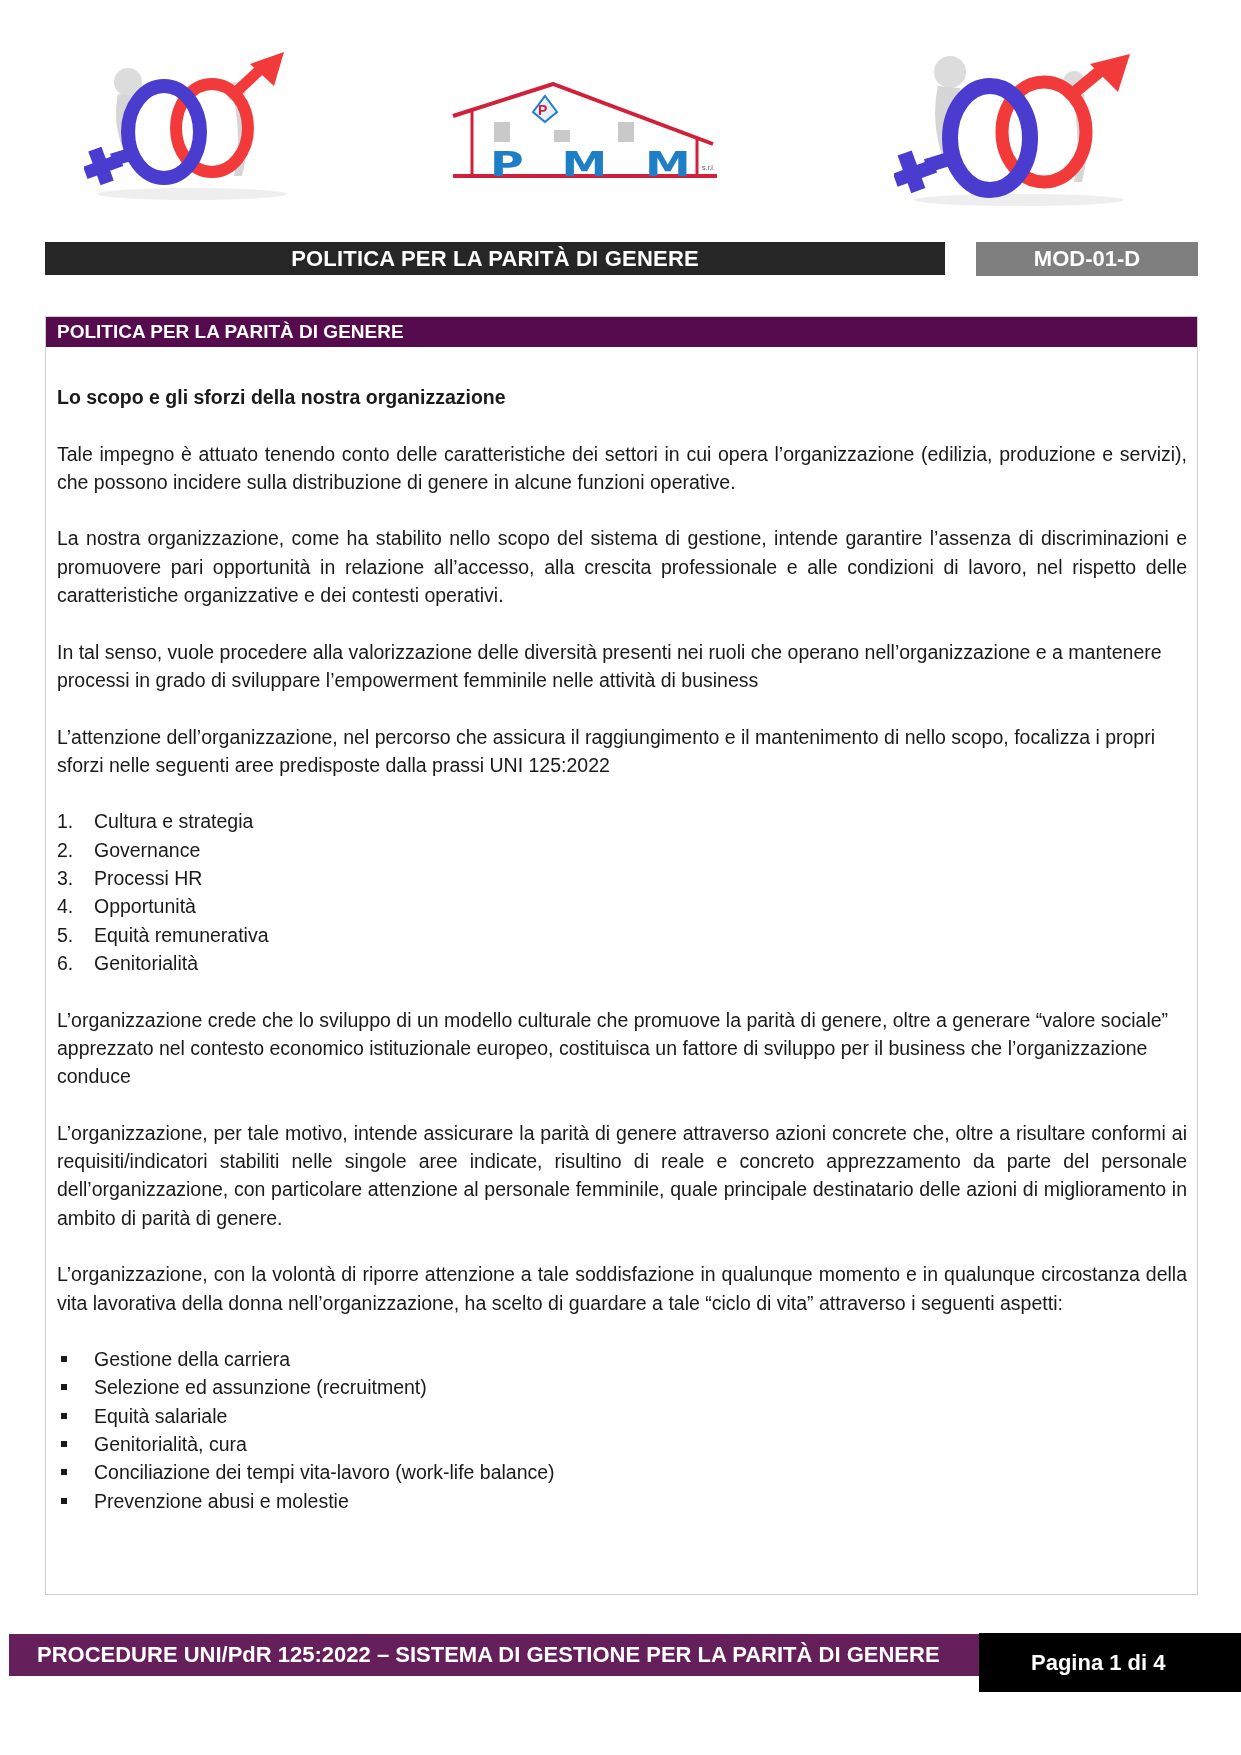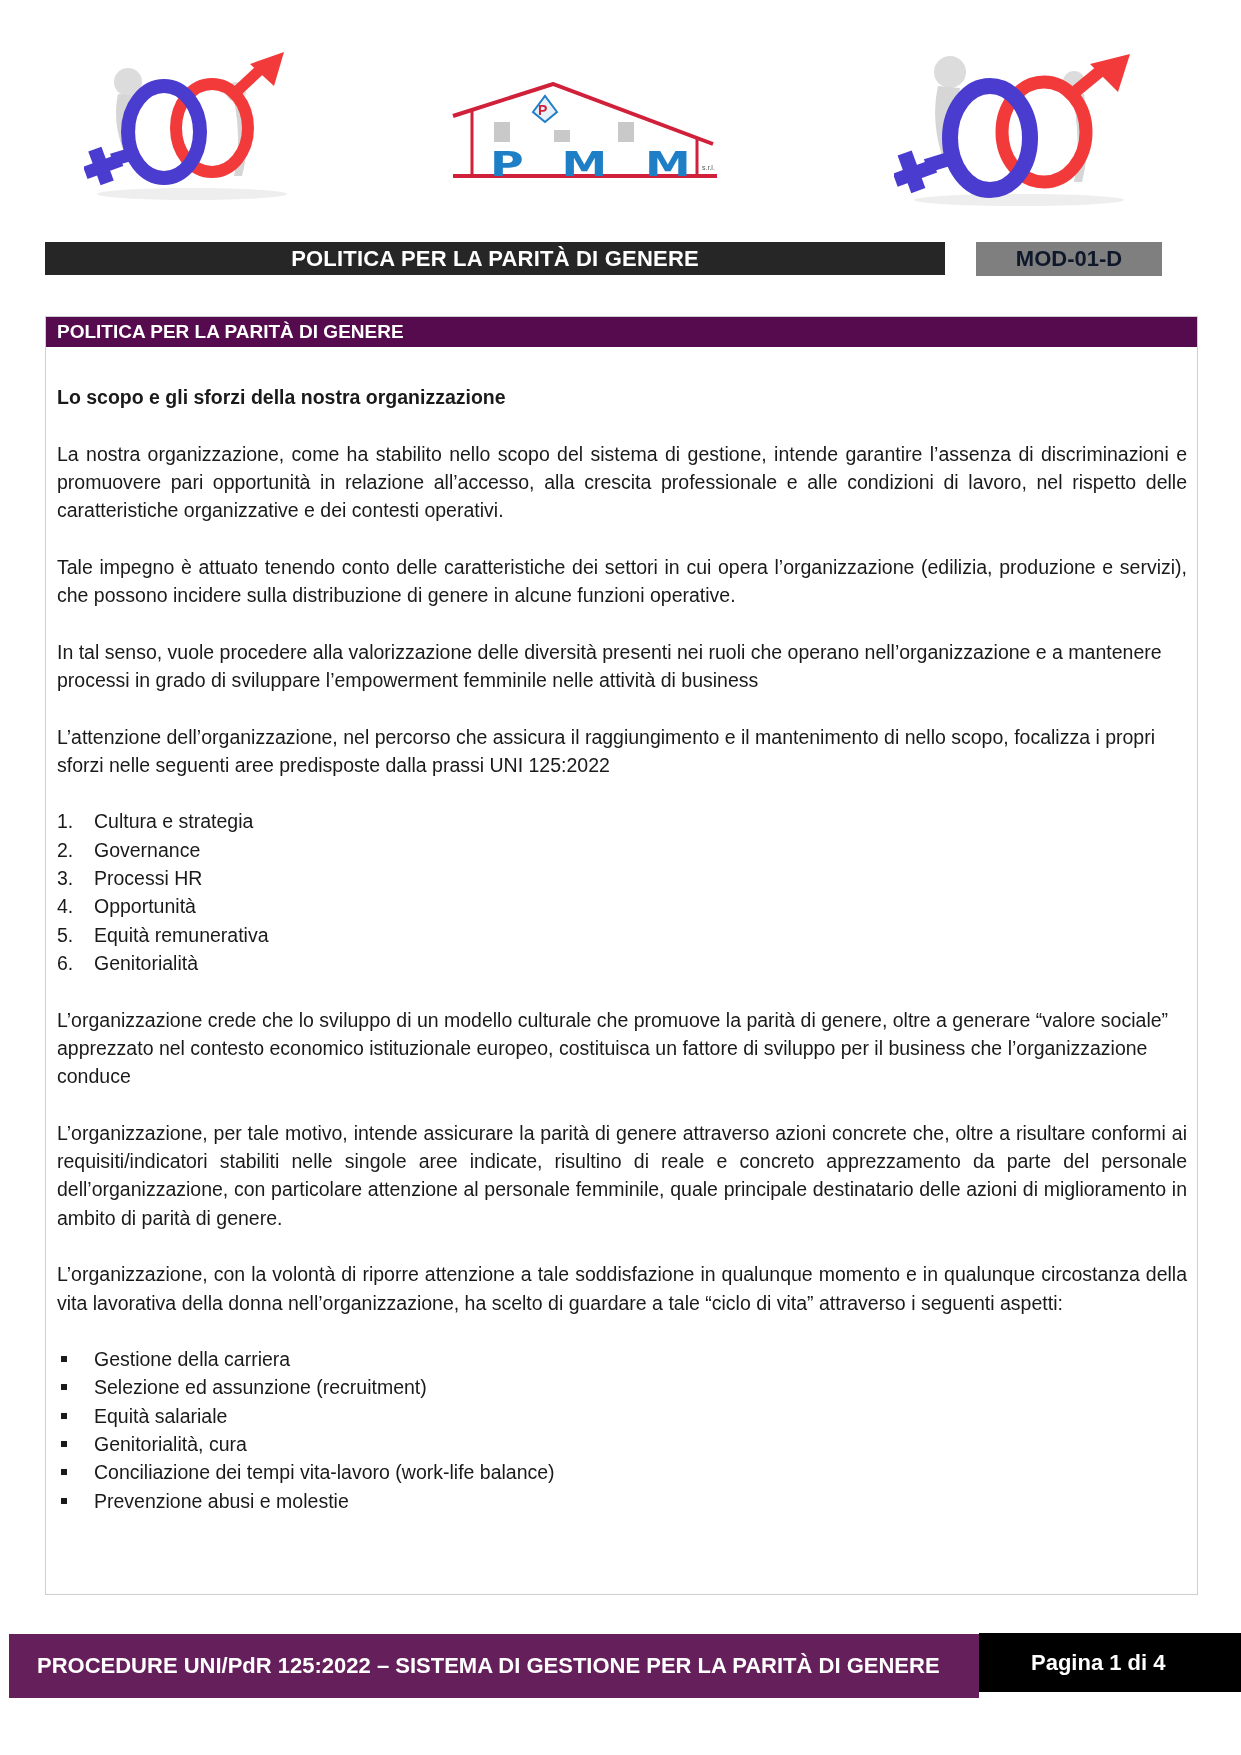--- a/index.html
+++ b/index.html
@@ -4,38 +4,38 @@
 <style>
   html, body { margin:0; padding:0; background:#ffffff; }
   body { width:1241px; height:1755px; position:relative; overflow:hidden;
          font-family:"Liberation Sans", "DejaVu Sans", sans-serif; color:#1a1a1a; }
   .logo-left { position:absolute; left:84px; top:52px; width:216px; height:150px; }
   .logo-right { position:absolute; left:894px; top:52px; width:250px; height:156px; }
   .logo-pmm { position:absolute; left:450px; top:82px; width:270px; height:100px; }
   .title-bar { position:absolute; left:45px; top:242px; width:900px; height:33px;
                background:#262626; color:#fff; font-weight:bold; font-size:22px;
                display:flex; align-items:center; justify-content:center; letter-spacing:0.2px; }
-  .code-box { position:absolute; left:976px; top:242px; width:186px; height:34px;
-              background:#7f7f7f; color:#0f172a; font-weight:bold; font-size:22px;
+  .code-box { position:absolute; left:976px; top:242px; width:222px; height:34px;
+              background:#7f7f7f; color:#ffffff; font-weight:bold; font-size:22px;
               display:flex; align-items:center; justify-content:center; }
   .section-box { position:absolute; left:45px; top:316px; width:1153px; height:1279px;
                  border:1px solid #cfcfcf; box-sizing:border-box; }
   .section-header { position:absolute; left:0; top:0; right:0; height:30px;
                     background:#560b4f; color:#fff; font-weight:bold; font-size:19px;
                     display:flex; align-items:center; padding-left:11px; }
   .content { position:absolute; left:11px; top:66px; width:1130px;
              font-size:19.5px; line-height:28.3px; }
   .content p { margin:0 0 28.3px 0; text-align:justify; }
   .content p.left { text-align:left; }
   .content h3 { margin:0 0 28.3px 0; font-size:19.5px; font-weight:bold; line-height:28.3px; }
   .content ol, .content ul { margin:0 0 28.3px 0; padding:0; list-style:none; }
   .content li { position:relative; padding-left:37px; }
   .content ol li .num { position:absolute; left:0; }
   .content ul li .bullet { position:absolute; left:4px; top:11px; width:6px; height:6px; background:#1a1a1a; }
-  .footer-left { position:absolute; left:9px; top:1634px; width:970px; height:64px;
+  .footer-left { position:absolute; left:9px; top:1634px; width:970px; height:42px;
                  background:#65205c; color:#fff; font-weight:bold; font-size:22px;
                  display:flex; align-items:center; padding-left:28px; box-sizing:border-box; }
   .footer-right { position:absolute; left:979px; top:1633px; width:262px; height:59px;
                   background:#000; color:#fff; font-weight:bold; font-size:22px;
                   display:flex; align-items:center; padding-left:52px; box-sizing:border-box; }
 </style>
 </head>
 <body>
 
 <div class="logo-left">
@@ -96,22 +96,22 @@
 <div class="code-box">
   <span>MOD-01-D</span>
 </div>
 
 <div class="section-box">
   <div class="section-header">
     <span>POLITICA PER LA PARITÀ DI GENERE</span>
   </div>
   <div class="content">
     <h3>Lo scopo e gli sforzi della nostra organizzazione</h3>
+    <p>Tale impegno è attuato tenendo conto delle caratteristiche dei settori in cui opera l’organizzazione (edilizia, produzione e servizi), che possono incidere sulla distribuzione di genere in alcune funzioni operative.</p>
     <p>La nostra organizzazione, come ha stabilito nello scopo del sistema di gestione, intende garantire l’assenza di discriminazioni e promuovere pari opportunità in relazione all’accesso, alla crescita professionale e alle condizioni di lavoro, nel rispetto delle caratteristiche organizzative e dei contesti operativi.</p>
-    <p>Tale impegno è attuato tenendo conto delle caratteristiche dei settori in cui opera l’organizzazione (edilizia, produzione e servizi), che possono incidere sulla distribuzione di genere in alcune funzioni operative.</p>
     <p class="left">In tal senso, vuole procedere alla valorizzazione delle diversità presenti nei ruoli che operano nell’organizzazione e a mantenere processi in grado di sviluppare l’empowerment femminile nelle attività di business</p>
     <p class="left">L’attenzione dell’organizzazione, nel percorso che assicura il raggiungimento e il mantenimento di nello scopo, focalizza i propri sforzi nelle seguenti aree predisposte dalla prassi UNI 125:2022</p>
     <ol>
       <li><span class="num">1.</span><span>Cultura e strategia</span></li>
       <li><span class="num">2.</span><span>Governance</span></li>
       <li><span class="num">3.</span><span>Processi HR</span></li>
       <li><span class="num">4.</span><span>Opportunità</span></li>
       <li><span class="num">5.</span><span>Equità remunerativa</span></li>
       <li><span class="num">6.</span><span>Genitorialità</span></li>
     </ol>

